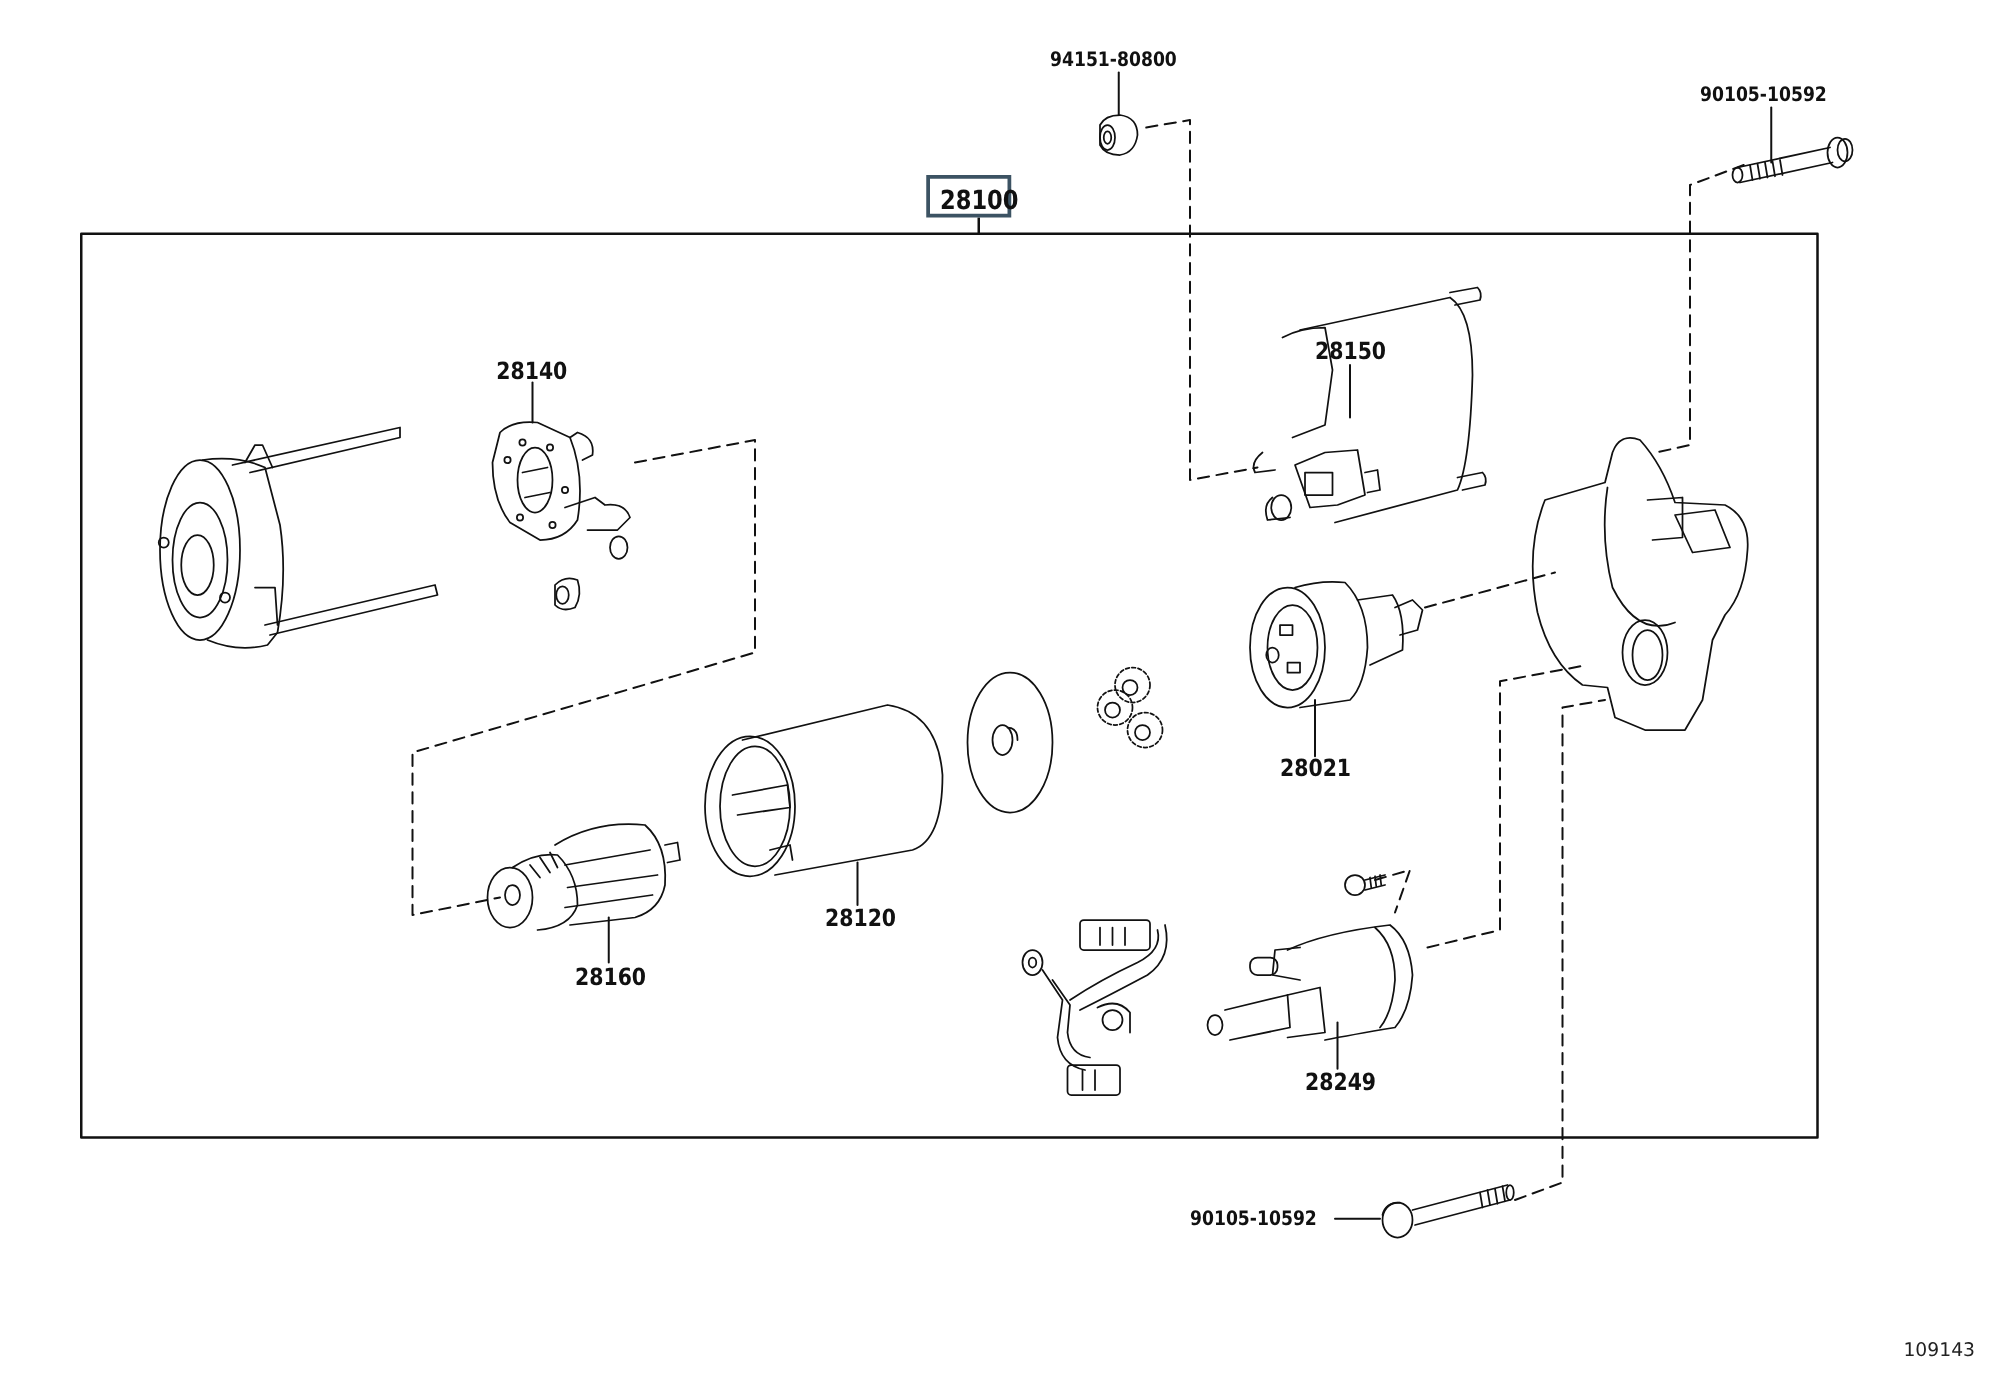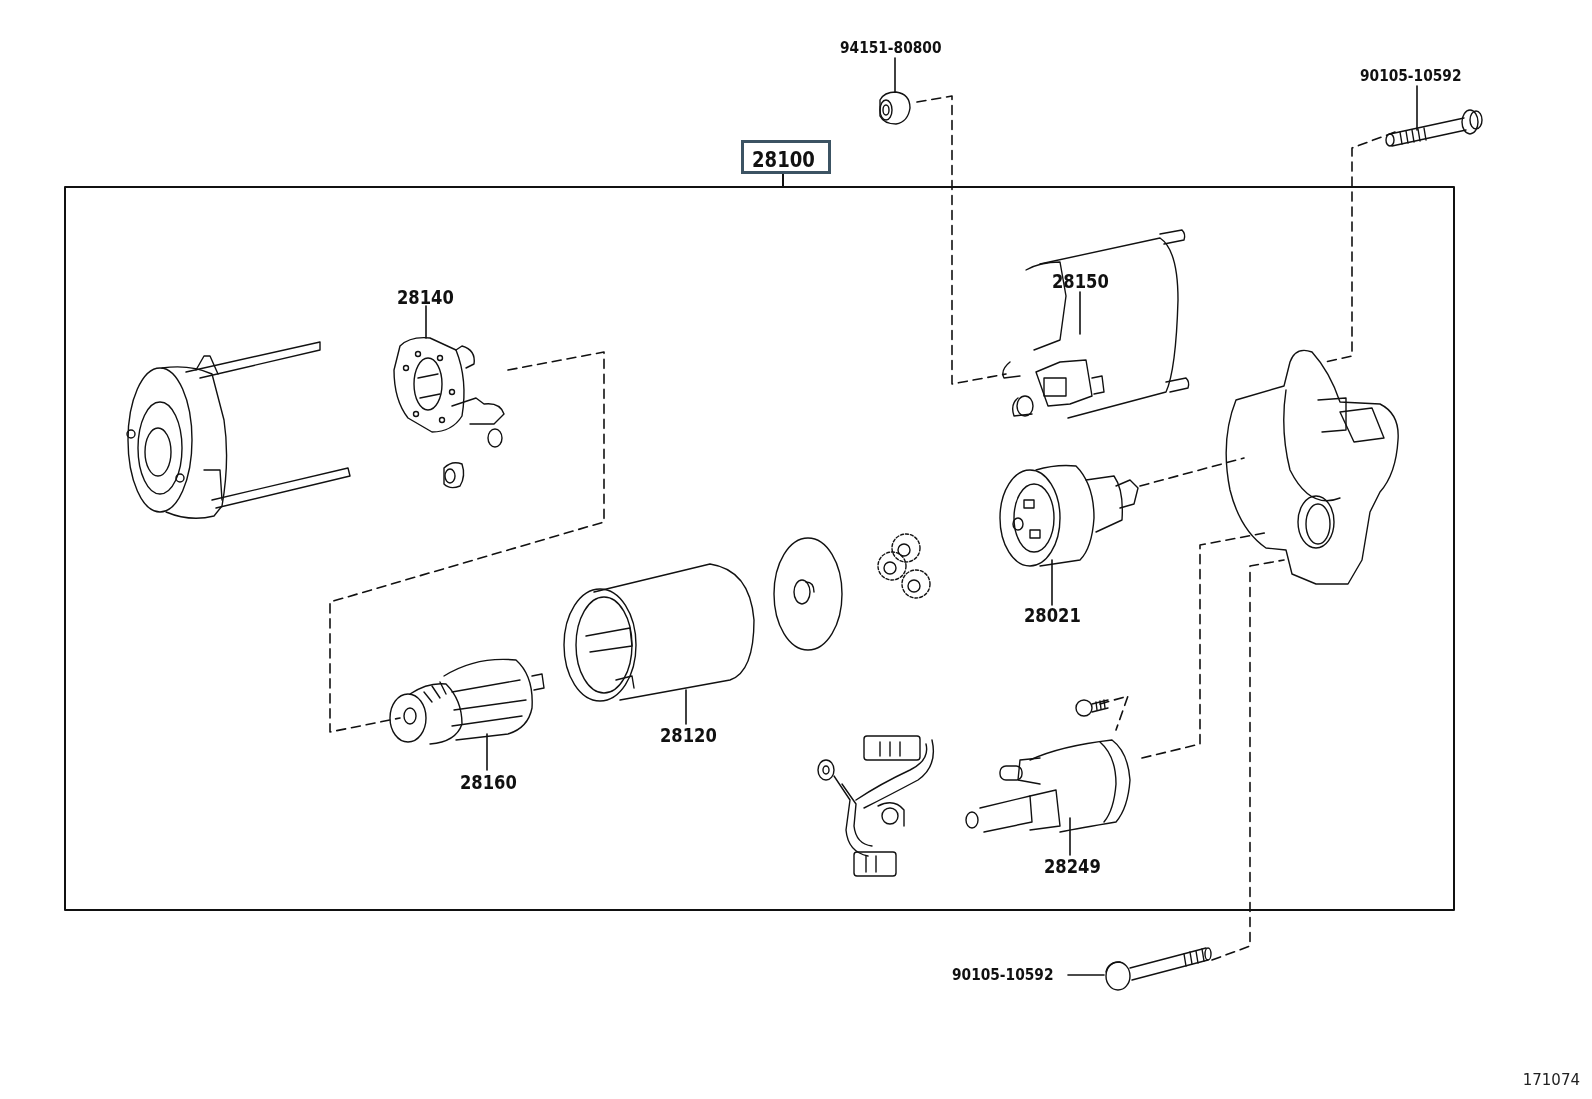--- a/index.html
+++ b/index.html
@@ -3,21 +3,21 @@
   <meta charset="utf-8">
   <style>
     html, body { margin: 0; padding: 0; background: #ffffff; }
     body { width: 1592px; height: 1099px; position: relative; overflow: hidden;
            font-family: "DejaVu Sans Condensed", "DejaVu Sans", sans-serif; }
     #diagram { position: absolute; left: 0; top: 0; width: 1592px; height: 1099px; }
     .lbl { position: absolute; font-family: "DejaVu Sans", sans-serif; font-weight: bold;
            font-size: 19px; color: #111; letter-spacing: 0px; cursor: pointer; line-height: 1;
            transform: scaleX(0.86); transform-origin: left top; white-space: nowrap; }
     .lbl.small { font-size: 16px; font-weight: bold; }
-    .boxed { position: absolute; left: 741px; top: 140px; width: 90px; height: 34px;
+    .boxed { position: absolute; left: 741px; top: 140px; width: 68px; height: 34px;
              border: 3px solid #3c5363; box-sizing: border-box; background: #fff; cursor: pointer; }
     .boxed span { position: absolute; left: 8px; top: 5px; font-family: "DejaVu Sans", sans-serif;
                   font-weight: bold; font-size: 21px; color: #111; transform: scaleX(0.86);
                   transform-origin: left top; }
     .footer { position: absolute; right: 12px; bottom: 10px; font-family: "DejaVu Sans", sans-serif;
               font-size: 15px; color: #222; }
     svg path, svg line, svg ellipse, svg circle, svg rect, svg polyline, svg polygon { vector-effect: non-scaling-stroke; }
   </style>
 </head>
 <body>
@@ -208,13 +208,13 @@
 <div class="lbl small" style="left:840px; top:40px;">94151-80800</div>
 <div class="lbl small" style="left:1360px; top:68px;">90105-10592</div>
 <div class="lbl small" style="left:952px; top:967px;">90105-10592</div>
 <div class="lbl" style="left:397px; top:288px;">28140</div>
 <div class="lbl" style="left:1052px; top:272px;">28150</div>
 <div class="lbl" style="left:1024px; top:606px;">28021</div>
 <div class="lbl" style="left:460px; top:773px;">28160</div>
 <div class="lbl" style="left:660px; top:726px;">28120</div>
 <div class="lbl" style="left:1044px; top:857px;">28249</div>
 
-<div class="footer">171074</div>
+<div class="footer">109143</div>
 
 </body></html>

